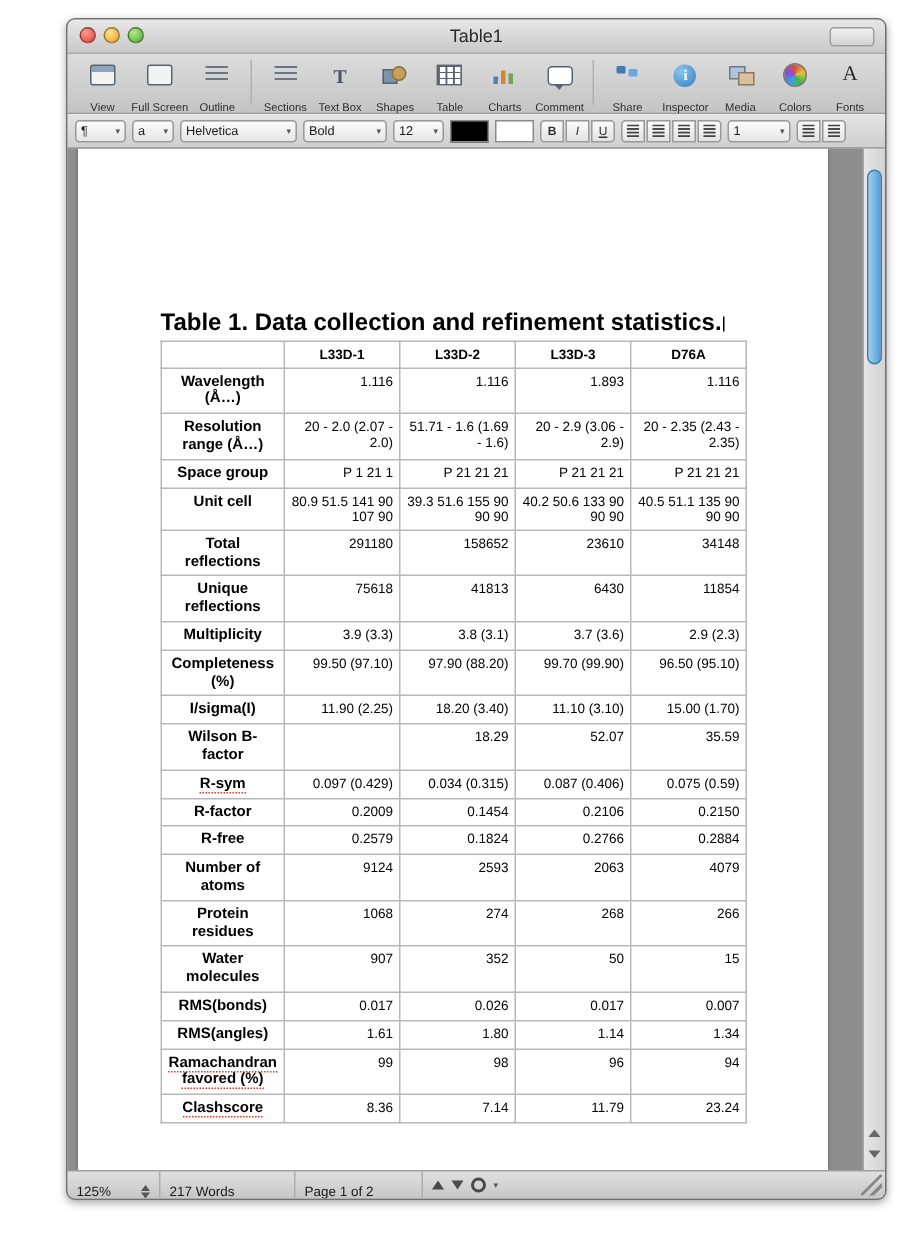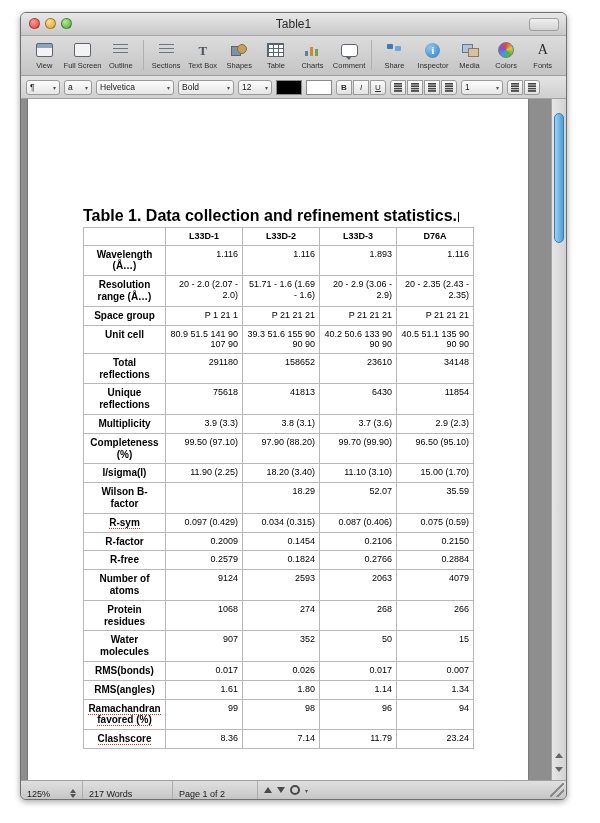--- a/index.html
+++ b/index.html
@@ -10,21 +10,21 @@
   body {
     width: 600px;
     height: 823px;
     font-family: "Liberation Sans", sans-serif;
     -webkit-font-smoothing: antialiased;
   }
 
   
   .window {
     position: absolute;
-    left: 20px;
+    left: 44px;
     top: 12px;
     width: 545px;
     height: 786px;
     border: 1px solid #6f6f6f;
     border-radius: 6px;
     background: #d8d8d8;
     box-shadow: 0 2px 6px rgba(0,0,0,0.35);
     overflow: hidden;
     display: flex;
     flex-direction: column;
@@ -96,21 +96,21 @@
   .tb-item .glyph {
     height: 20px;
     display: flex;
     align-items: center;
     justify-content: center;
     color: #3c4a5c;
   }
   .tb-item .lbl {
     font-size: 7.5px;
     color: #2e2e2e;
-    margin-top: 1px;
+    margin-top: 7px;
     white-space: nowrap;
   }
   .tb-sep {
     width: 1px;
     height: 30px;
     background: #b0b0b0;
     margin: 0 3px;
   }
   .tb-spacer { flex: 1 1 auto; }
 
@@ -354,22 +354,22 @@
     border-top: 1px solid #a0a0a0;
     display: flex;
     align-items: center;
     font-size: 9px;
     color: #1a1a1a;
     flex: 0 0 auto;
   }
   .sb-cell {
     height: 100%;
     display: flex;
-    align-items: flex-start;
-    padding: 8px 6px;
+    align-items: flex-end;
+    padding: 0 6px;
     border-right: 1px solid #adadad;
     box-sizing: border-box;
     white-space: nowrap;
   }
   .sb-zoom { width: 62px; justify-content: space-between; }
   .sb-words { width: 90px; }
   .sb-pages { width: 85px; }
   .stepper {
     display:flex; flex-direction:column; gap:1px;
   }

